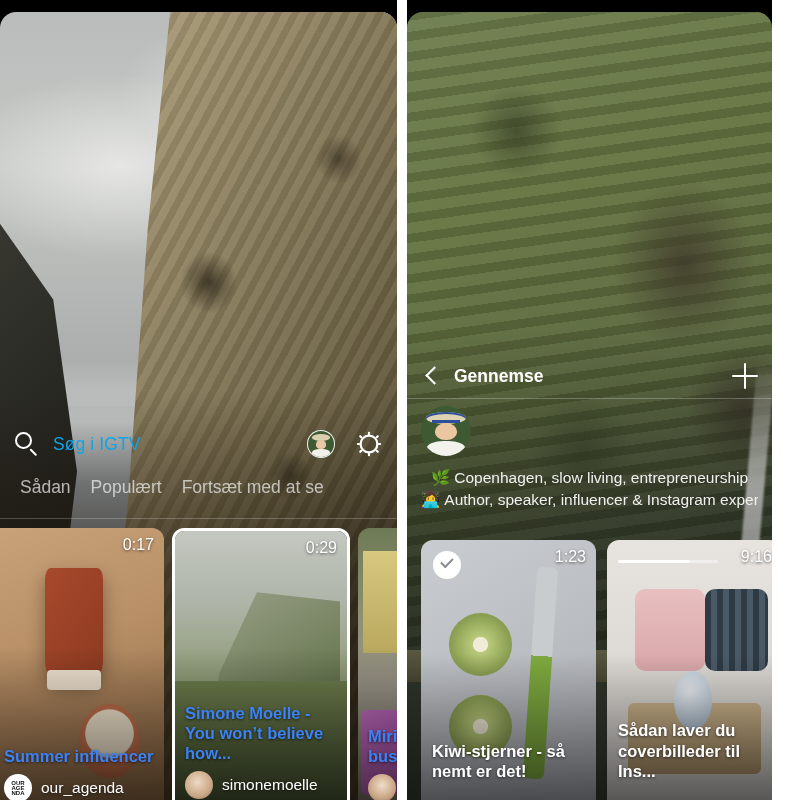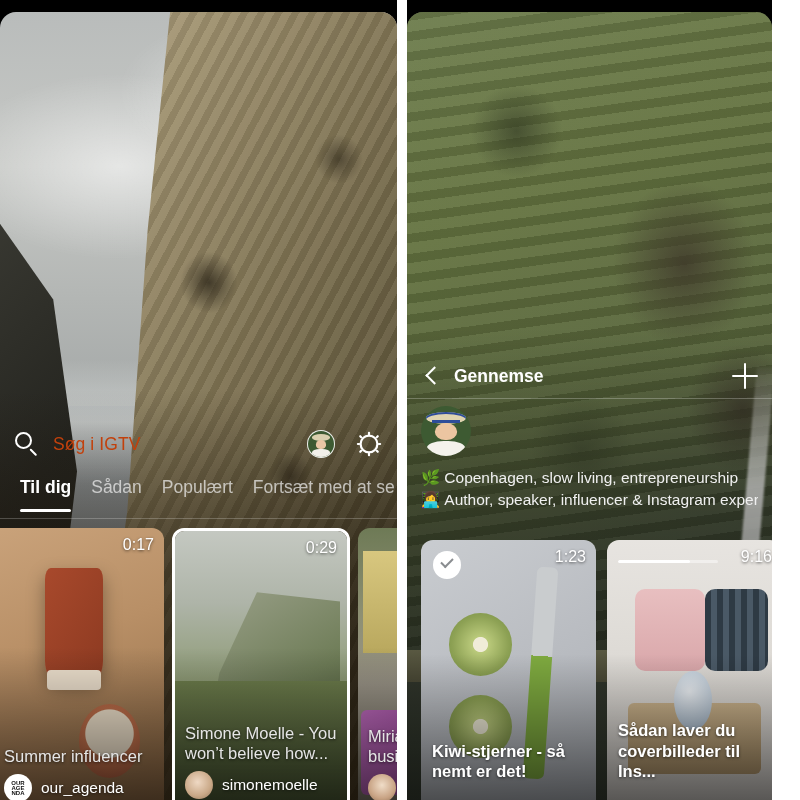--- a/index.html
+++ b/index.html
@@ -67,21 +67,21 @@
     background:linear-gradient(rgba(0,0,0,0) 40%, rgba(0,0,0,.30) 62%, rgba(0,0,0,.55) 100%); }
 
   
   .search-row { position:absolute; left:0; right:0; top:408px; height:48px;
     display:flex; align-items:center; padding:0 14px; z-index:20; }
   .search-ic { width:26px; height:26px; position:relative; flex:0 0 auto; }
   .search-ic i { position:absolute; left:1px; top:1px; width:17px; height:17px;
     border:2.2px solid #fff; border-radius:50%; }
   .search-ic b { position:absolute; left:16px; top:17px; width:9px; height:2.3px;
     background:#fff; border-radius:2px; transform:rotate(45deg); transform-origin:left center; }
-  .search-ph { margin-left:13px; color:#c2410c; font-size:17.5px; letter-spacing:.1px; flex:1; }
+  .search-ph { margin-left:13px; color:#0ea5e9; font-size:17.5px; letter-spacing:.1px; flex:1; }
   .hdr-avatar { width:28px; height:28px; border-radius:50%; flex:0 0 auto; overflow:hidden;
     position:relative; background:#3d5a32; border:1.5px solid rgba(255,255,255,.9); }
   .hdr-avatar .hat { position:absolute; left:14%; top:12%; width:72%; height:26%;
     background:#d9cfae; border-radius:50%; }
   .hdr-avatar .face { position:absolute; left:30%; top:34%; width:40%; height:34%;
     background:#e9c6a4; border-radius:50% 50% 45% 45%; }
   .hdr-avatar .body { position:absolute; left:16%; bottom:0; width:68%; height:30%;
     background:#f2f0ea; border-radius:44% 44% 0 0; }
   .gear { position:relative; width:28px; height:28px; margin-left:20px; flex:0 0 auto; }
   .gear svg { display:block; }
@@ -101,22 +101,22 @@
     display:flex; align-items:flex-start; gap:8px; padding-left:0; }
   .card { position:relative; height:284px; border-radius:12px; overflow:hidden; flex:0 0 auto; }
   .card.c1 { width:170px; margin-left:-6px; border-radius:0 12px 12px 0; }
   .card.c2 { width:178px; border:3px solid #fff; height:284px; }
   .card.c3 { width:80px; }
   .card-img { position:absolute; inset:0; }
   .card-grad { position:absolute; left:0; right:0; bottom:0; height:58%;
     background:linear-gradient(rgba(0,0,0,0), rgba(0,0,0,.62)); }
   .dur { position:absolute; right:10px; top:8px; color:#fff; font-size:16px;
     text-shadow:0 1px 3px rgba(0,0,0,.6); }
-  .card-title { position:absolute; left:10px; right:8px; bottom:46px; color:#e5e5e5;
-    font-size:16.5px; font-weight:normal; line-height:1.22; text-shadow:0 1px 3px rgba(0,0,0,.65); }
+  .card-title { position:absolute; left:10px; right:8px; bottom:46px; color:#3b82f6;
+    font-size:16.5px; font-weight:bold; line-height:1.22; text-shadow:0 1px 3px rgba(0,0,0,.65); }
   .card-user { position:absolute; left:10px; right:6px; bottom:10px; display:flex;
     align-items:center; gap:9px; }
   .cu-av { width:28px; height:28px; border-radius:50%; overflow:hidden; position:relative;
     flex:0 0 auto; background:#fff; }
   .cu-name { color:#fff; font-size:15.5px; text-shadow:0 1px 3px rgba(0,0,0,.6);
     white-space:nowrap; overflow:hidden; }
 
   
   .img-terracotta { background:linear-gradient(160deg,#c9a27a 0%,#b88f66 40%,#8d6843 100%); }
   .img-terracotta::before { content:""; position:absolute; left:30%; top:14%; width:34%; height:40%;
@@ -177,21 +177,21 @@
   .p-av .hat { position:absolute; left:10%; top:12%; width:80%; height:24%;
     background:#ded3b0; border-radius:50%; box-shadow:0 2px 0 #2e4d9a inset; }
   .p-av .band { position:absolute; left:22%; top:28%; width:56%; height:6%; background:#2e4d9a; }
   .p-av .face { position:absolute; left:28%; top:34%; width:44%; height:33%;
     background:#ecc5a1; border-radius:50% 50% 46% 46%; }
   .p-av .body { position:absolute; left:12%; bottom:0; width:76%; height:30%;
     background:#f4f2ec; border-radius:44% 44% 0 0; }
   .p-name { color:#fff; font-size:17.5px; font-weight:bold; line-height:1.25; }
   .p-meta { color:#e9e9e9; font-size:15px; margin-top:3px; }
   .p-bio { margin-top:11px; color:#f0f0f0; font-size:15.5px; line-height:1.42; }
-  .p-bio div { white-space:nowrap; overflow:hidden; }
+  .p-bio div { white-space:nowrap; overflow:hidden;text-align:center; }
   .p-bio .em { margin-right:4px; }
 
   .cardrow-r { position:absolute; left:0; right:0; top:528px; bottom:0; z-index:22;
     display:flex; align-items:flex-start; gap:11px; padding:0 14px; }
   .card-r { position:relative; width:175px; height:272px; border-radius:12px;
     overflow:hidden; flex:0 0 auto; }
   .check { position:absolute; left:12px; top:11px; width:28px; height:28px; border-radius:50%;
     background:#fff; }
   .check::after { content:""; position:absolute; left:8px; top:7px; width:10px; height:5px;
     border-left:2.2px solid #8a8d90; border-bottom:2.2px solid #8a8d90; transform:rotate(-45deg); }
@@ -241,21 +241,20 @@
               <rect x="4.6" y="5" width="2.2" height="3.4" rx="1" transform="rotate(-45 5.7 6.7)"></rect>
               <rect x="21.2" y="19.6" width="2.2" height="3.4" rx="1" transform="rotate(-45 22.3 21.3)"></rect>
               <rect x="21.2" y="5" width="2.2" height="3.4" rx="1" transform="rotate(45 22.3 6.7)"></rect>
               <rect x="4.6" y="19.6" width="2.2" height="3.4" rx="1" transform="rotate(45 5.7 21.3)"></rect>
             </g>
           </svg>
         </span>
       </div>
 
       <div class="tabs">
-        <span class="tab active">Til dig</span>
         <span class="tab">Sådan</span>
         <span class="tab">Populært</span>
         <span class="tab">Fortsæt med at se</span>
       </div>
       <div class="tabline"></div>
 
       <div class="cardrow">
 
         <div class="card c1">
           <div class="card-img img-terracotta">

